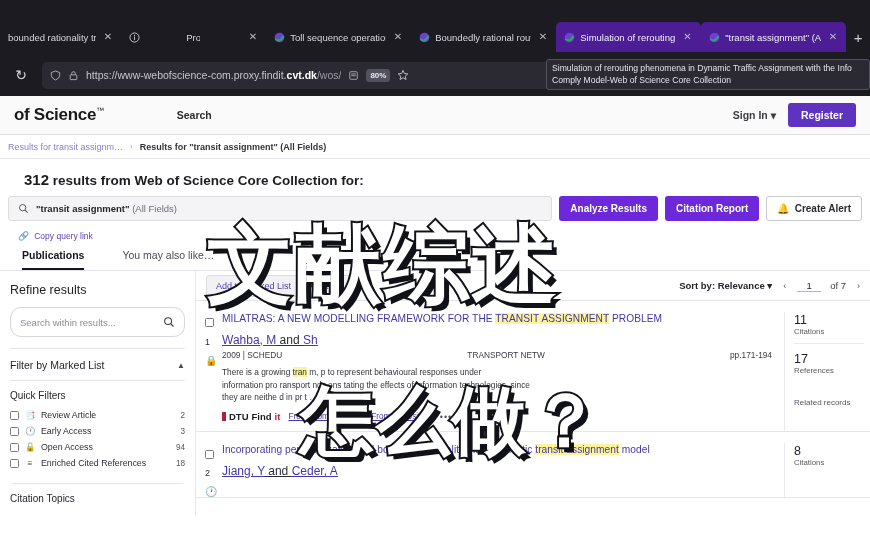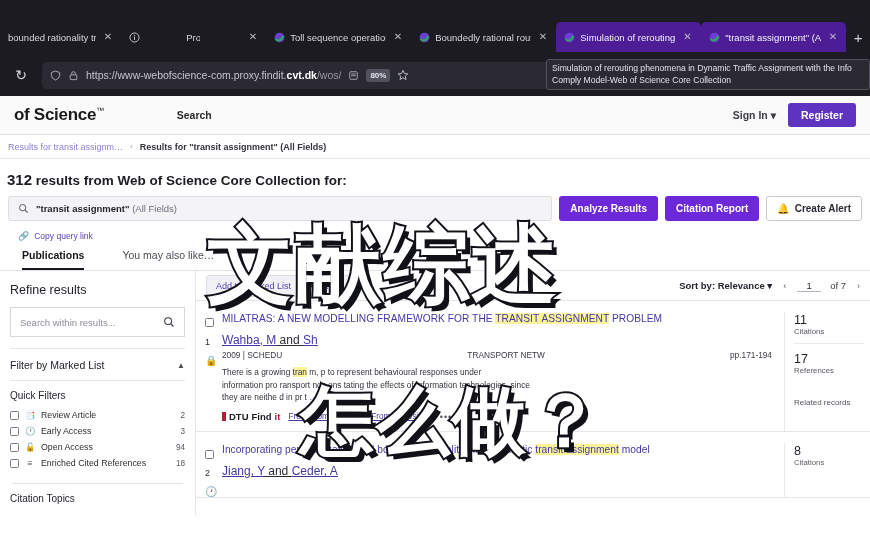--- a/index.html
+++ b/index.html
@@ -67,21 +67,21 @@
   .btn-register {
     background:#5e33bf; color:#fff; font-size:10.5px; font-weight:600;
     border-radius:3px; padding:6px 13px; white-space:nowrap;
   }
 
   .breadcrumb { height:24px; display:flex; align-items:center; gap:7px; padding:0 8px; border-bottom:1px solid #e6e6ea; background:#fff; }
   .bc-prev { font-size:9px; color:#8a7fd4; white-space:nowrap; }
   .bc-sep { font-size:8px; color:#9a9aa2; }
   .bc-cur { font-size:9px; color:#33333b; font-weight:600; white-space:nowrap; }
 
-  .results-head { padding:12px 8px 0 7px; }
+  .results-head { padding:12px 8px 0 24px; }
   .results-count { font-size:13.5px; color:#1c1c22; font-weight:700; }
   .results-count b { font-size:15px; }
 
   .queryrow { display:flex; align-items:center; gap:7px; padding:8px 8px 0 8px; }
   .querybox {
     flex:1 1 auto; height:25px; background:#f4f4f7; border:1px solid #dcdce2; border-radius:3px;
     display:flex; align-items:center; gap:7px; padding:0 9px; min-width:0;
   }
   .query-text { font-size:9.5px; color:#24242c; font-weight:700; white-space:nowrap; }
   .query-text .fields { font-weight:400; color:#6d6d78; }
@@ -95,21 +95,21 @@
 
   .tabs2 { display:flex; gap:38px; padding:8px 8px 0 22px; border-bottom:1px solid #e2e2e8; }
   .tab2 { font-size:10.5px; padding-bottom:7px; color:#4b4b55; }
   .tab2.sel { color:#16161c; font-weight:700; border-bottom:2px solid #16161c; }
 
   
   .body { display:flex; height:244px; }
   .sidebar { width:196px; background:#fff; border-right:1px solid #e6e6ea; padding:0 10px; position:relative; }
   .refine { font-size:12.5px; color:#22222a; padding:12px 0 10px 0; }
   .search-within {
-    height:30px; border:1px solid #d6d6de; border-radius:0; background:#fff;
+    height:30px; border:1px solid #d6d6de; border-radius:11px; background:#fff;
     display:flex; align-items:center; padding:0 9px; gap:6px;
   }
   .search-within span.ph { font-size:9.5px; color:#8d8d97; flex:1; }
   .sw-icon { color:#3a3a44; font-size:11px; }
   .divider { height:1px; background:#e6e6ea; margin:11px 0 0 0; }
   .filter-marked { display:flex; align-items:center; justify-content:space-between; padding:10px 0 9px 0; }
   .fm-label { font-size:10.5px; color:#25252d; }
   .chev { font-size:8px; color:#4a4a55; }
   .quickf { font-size:10px; color:#25252d; padding:9px 0 6px 0; border-top:1px solid #e6e6ea;}
   .qf-row { display:flex; align-items:center; gap:6px; padding:3px 0; }

